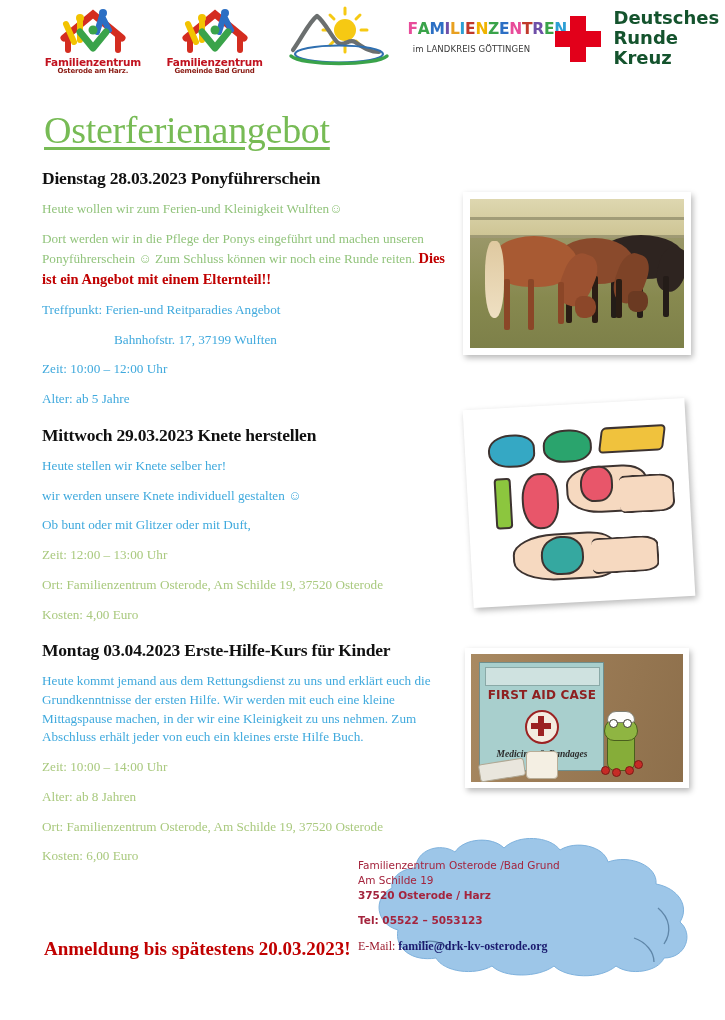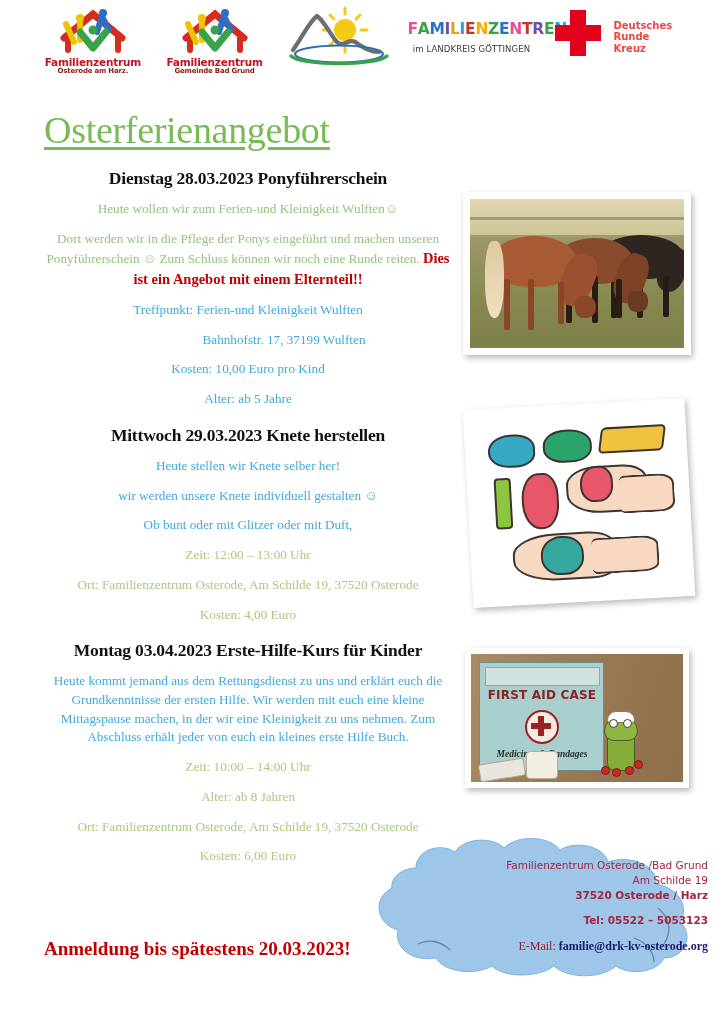--- a/index.html
+++ b/index.html
@@ -88,26 +88,26 @@
   .drk-cross::before, .drk-cross::after {
     content: "";
     position: absolute;
     background: #e2001a;
   }
   .drk-cross::before { left: 15px; top: 0; width: 16px; height: 46px; }
   .drk-cross::after  { left: 0; top: 15px; width: 46px; height: 16px; }
   .drk-text {
     font-family: "DejaVu Sans", sans-serif;
     font-weight: bold;
-    font-size: 10px;
+    font-size: 18px;
     line-height: 1.12;
-    color: #ef4444;
+    color: #14532d;
     margin-left: 12px;
     text-align: left;
-    margin-top: 12px;
+    margin-top: 2px;
   }
 
   
   .title {
     position: absolute;
     left: 44px;
     top: 108px;
     font-family: "Liberation Serif", serif;
     font-size: 38px;
     color: #77bb55;
@@ -141,21 +141,21 @@
   }
   .green { color: #92c47c; }
   .blue  { color: #3fa9dd; }
   .greenish { color: #a9c97e; }
   .red-bold {
     color: #c00000;
     font-weight: bold;
     font-size: 14.5px;
   }
   .indent { padding-left: 72px; }
-  .sec { margin-bottom: 2px; text-align: center; }
+  .sec { margin-bottom: 2px; }
   .gap-top { margin-top: 16px; }
 
   
   .photo {
     position: absolute;
     background: #ffffff;
     box-shadow: 2px 3px 6px rgba(0,0,0,0.28);
     overflow: hidden;
   }
 
@@ -209,21 +209,21 @@
     white-space: nowrap;
   }
 
   .cloud-wrap { position: absolute; left: 358px; top: 838px; width: 350px; height: 140px; }
   .cloud-svg { position:absolute; left:0; top:0; }
   .cloud-text {
     position: absolute;
     left: 0;
     top: 20px;
     width: 350px;
-    text-align: right;
+    text-align: left;
     font-family: "DejaVu Sans", sans-serif;
     font-size: 10.5px;
     color: #a4243d;
     line-height: 1.45;
   }
   .cloud-text .bold { font-weight: bold; }
   .cloud-text .tel { font-weight: bold; margin-top: 9px; }
   .cloud-email {
     margin-top: 10px;
     font-family: "Liberation Serif", serif;
@@ -316,23 +316,23 @@
   </div>
 
   <div class="title">Osterferienangebot</div>
 
   <div class="content">
 
     <div class="sec">
       <div class="sec-head">Dienstag 28.03.2023 Ponyführerschein</div>
       <p class="p green">Heute wollen wir zum Ferien-und Kleinigkeit Wulften☺</p>
       <p class="p green"><span>Dort werden wir in die Pflege der Ponys eingeführt und machen unseren Ponyführerschein ☺ Zum Schluss können wir noch eine Runde reiten. </span><span class="red-bold">Dies ist ein Angebot mit einem Elternteil!!</span></p>
-      <p class="p blue">Treffpunkt:  Ferien-und Kleinigkeit Wulften</p>
+      <p class="p blue">Treffpunkt:  Ferien-und Reitparadies Angebot</p>
       <p class="p blue indent">Bahnhofstr. 17, 37199 Wulften</p>
-      <p class="p blue">Kosten: 10,00 Euro pro Kind</p>
+      <p class="p blue">Zeit:  10:00 – 12:00 Uhr</p>
       <p class="p blue">Alter: ab 5 Jahre</p>
     </div>
 
     <div class="sec gap-top">
       <div class="sec-head">Mittwoch 29.03.2023 Knete herstellen</div>
       <p class="p blue">Heute stellen wir Knete selber her!</p>
       <p class="p blue">wir werden unsere Knete individuell gestalten ☺</p>
       <p class="p blue">Ob bunt oder mit Glitzer oder mit Duft,</p>
       <p class="p greenish">Zeit: 12:00 – 13:00 Uhr</p>
       <p class="p greenish">Ort: Familienzentrum Osterode, Am Schilde 19, 37520 Osterode</p>

